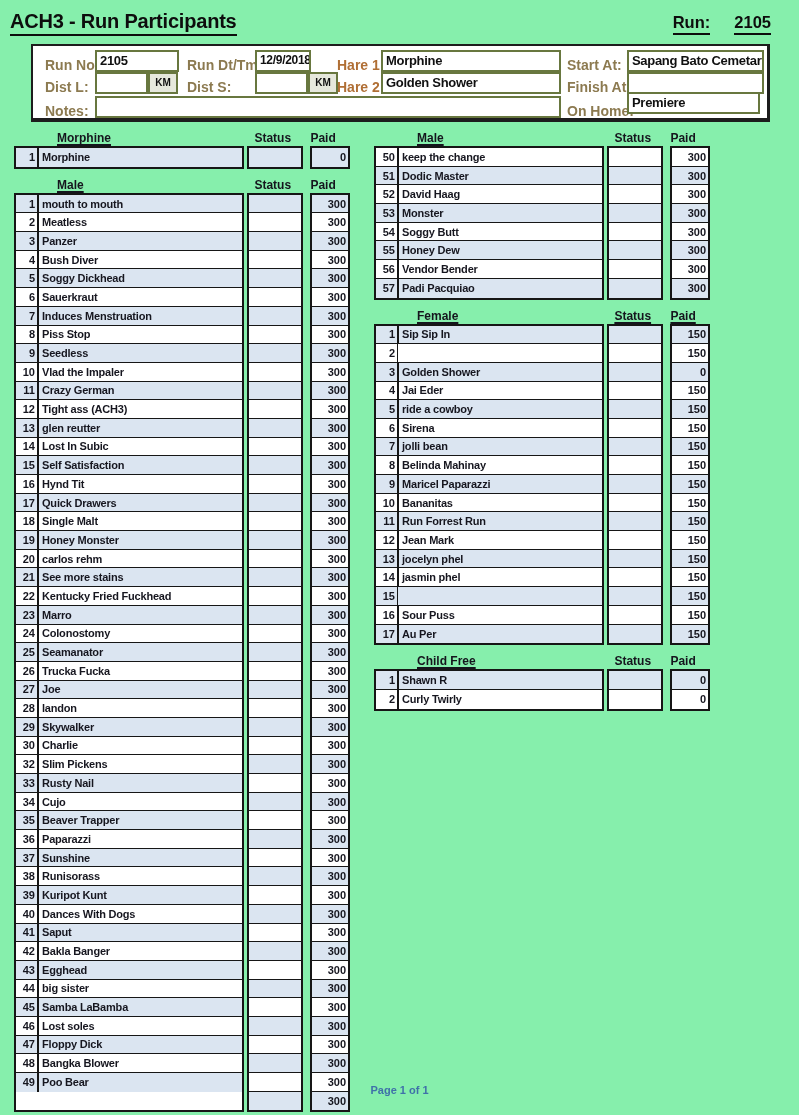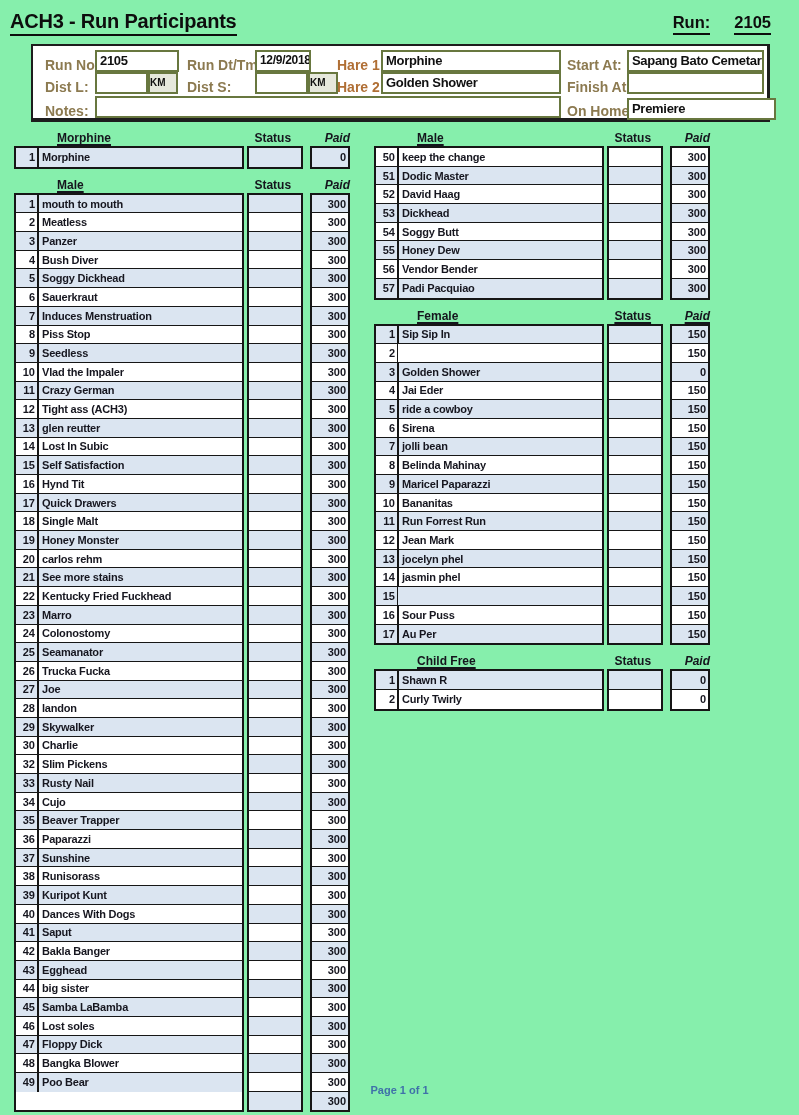--- a/index.html
+++ b/index.html
@@ -16,32 +16,32 @@
 
   
   .fbox{position:absolute;left:31px;top:44px;width:739px;height:78px;background:#fff;
         border:2px solid #1d1d1d;border-right-width:3px;border-bottom-width:4px;box-sizing:border-box;}
   .fl{position:absolute;font-size:14px;font-weight:bold;color:#8c7a50;white-space:nowrap;}
   .fl.hare{color:#b06f35;}
   .fi{position:absolute;border:2px solid #68773f;background:#fff;height:22px;box-sizing:border-box;
       font-size:13px;font-weight:bold;color:#101010;padding:0 3px;line-height:17px;
       white-space:nowrap;overflow:hidden;letter-spacing:-0.3px;}
   .km{position:absolute;border:2px solid #68773f;background:#e6e8dc;height:22px;width:30px;
-      box-sizing:border-box;font-size:10px;font-weight:bold;color:#101010;text-align:left;line-height:17px;}
+      box-sizing:border-box;font-size:10px;font-weight:bold;color:#101010;text-align:center;line-height:17px;}
 
   
   .tables{position:absolute;left:14px;top:127px;display:flex;gap:24px;}
   .tcol{width:336px;flex:0 0 336px;}
   .section{margin-bottom:5px;}
   .sec-head{display:flex;align-items:flex-end;height:18px;font-size:12px;font-weight:bold;
             color:#15151d;margin-bottom:1px;}
   .sec-title{width:230px;box-sizing:border-box;padding-left:43px;
              text-decoration:underline;text-decoration-thickness:1.5px;text-underline-offset:2px;}
   .sec-status{width:56px;margin-left:3px;text-align:center;}
-  .sec-paid{width:40px;margin-left:10px;text-align:right;font-style:italic;}
+  .sec-paid{width:40px;margin-left:10px;text-align:left;}
   .u{text-decoration:underline;text-decoration-thickness:1.5px;text-underline-offset:2px;}
   .sec-body{display:flex;}
   .blk{border:2px solid #161616;box-sizing:border-box;background:#fff;}
   .blk-names{width:230px;}
   .blk-status{width:56px;margin-left:3px;}
   .blk-paid{width:40px;margin-left:7px;}
   .r{height:18.7px;box-sizing:border-box;border-bottom:1px solid #161616;display:flex;
      align-items:center;font-size:11px;font-weight:bold;color:#16161f;}
   .blk .r:last-child{border-bottom:none;}
   .shade{background:#dbe5f1;}
@@ -86,21 +86,21 @@
     <span class="fi" style="left:222px;top:26px;width:53px"></span>
     <span class="km" style="left:275px;top:26px">KM</span>
     <span class="fl hare" style="left:304px;top:33px">Hare 2:</span>
     <span class="fi" style="left:348px;top:26px;width:180px">Golden Shower</span>
     <span class="fl" style="left:534px;top:33px">Finish At:</span>
     <span class="fi" style="left:594px;top:26px;width:137px"></span>
 
     <span class="fl" style="left:12px;top:57px">Notes:</span>
     <span class="fi" style="left:62px;top:50px;width:466px"></span>
     <span class="fl" style="left:534px;top:57px">On Home:</span>
-    <span class="fi" style="left:594px;top:52px;width:149px">Premiere</span>
+    <span class="fi" style="left:594px;top:46px;width:133px">Premiere</span>
   </div>
 
   <div class="tables">
     <div class="tcol" id="col-left">
         <div class="section">
           <div class="sec-head">
             <span class="sec-title">Morphine</span>
             <span class="sec-status">Status</span>
             <span class="sec-paid">Paid</span>
           </div>
@@ -441,21 +441,21 @@
               <div class="r shade">
                 <span class="num">51</span>
                 <span class="nm">Dodic Master</span>
               </div>
               <div class="r">
                 <span class="num">52</span>
                 <span class="nm">David Haag</span>
               </div>
               <div class="r shade">
                 <span class="num">53</span>
-                <span class="nm">Dickhead</span>
+                <span class="nm">Monster</span>
               </div>
               <div class="r">
                 <span class="num">54</span>
                 <span class="nm">Soggy Butt</span>
               </div>
               <div class="r shade">
                 <span class="num">55</span>
                 <span class="nm">Honey Dew</span>
               </div>
               <div class="r">

